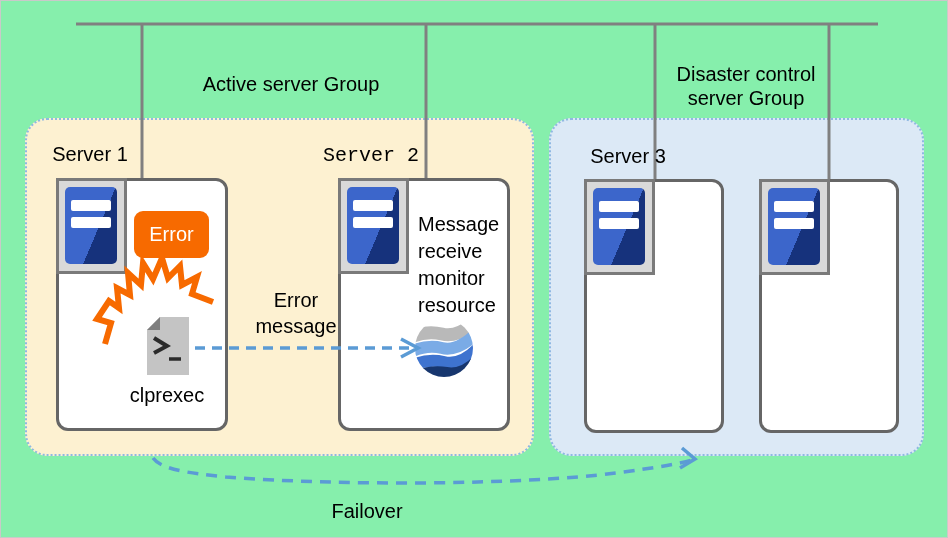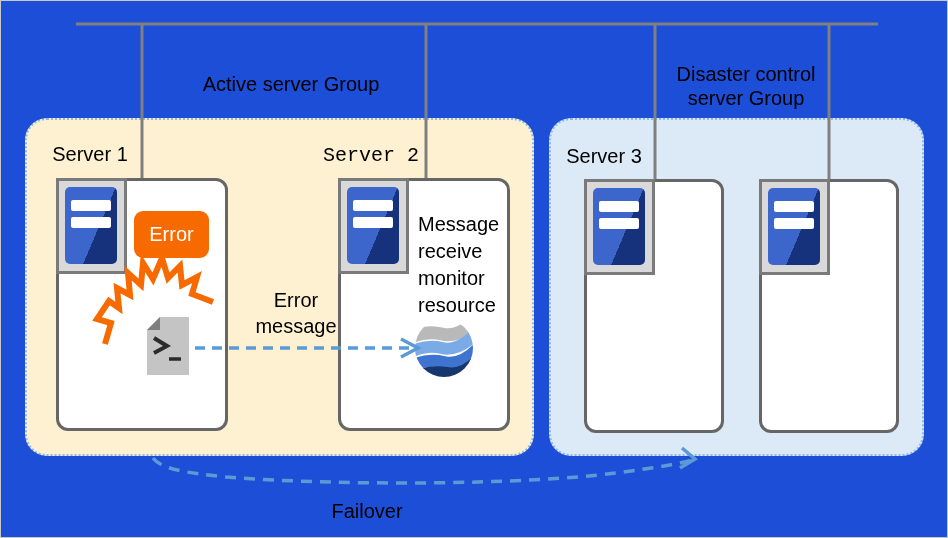--- a/index.html
+++ b/index.html
@@ -1,17 +1,17 @@
 <!DOCTYPE html>
 <html><head>
 <meta charset="utf-8">
 <style>
   html,body{margin:0;padding:0;background:#fff;}
   .canvas{
-    position:relative;width:946px;height:536px;background:#1d4ed8;
+    position:relative;width:946px;height:536px;background:#86efac;
     border:1px solid #c9c9c9;overflow:hidden;
     font-family:"Liberation Sans",sans-serif;color:#000;
   }
   .layer{position:absolute;left:0;top:0;width:948px;height:538px;}
   svg.lines{z-index:1;}
   svg.art{z-index:6;pointer-events:none;}
   .group-box{position:absolute;border:2px dotted #8fb8e2;border-radius:22px;z-index:0;}
   .group-box.active{left:24px;top:117px;width:505px;height:334px;background:#fdf1d1;}
   .group-box.disaster{left:548px;top:117px;width:371px;height:334px;background:#dce9f6;}
   .glabel{position:absolute;z-index:3;font-size:20px;text-align:center;line-height:24px;}
@@ -63,21 +63,21 @@
   <div class="group-box disaster"></div>
 
   <div class="glabel active-label">Active server Group</div>
   <div class="glabel disaster-label">
     <div>Disaster control</div>
     <div>server Group</div>
   </div>
 
   <div class="server-label" style="left:34px;top:142px;">Server 1</div>
   <div class="server-label" style="left:315px;top:143px;font-family:Liberation Mono, monospace;">Server 2</div>
-  <div class="server-label" style="left:548px;top:144px;">Server 3</div>
+  <div class="server-label" style="left:548px;top:144px;padding-left:24px;">Server 3</div>
 
   <div class="server-box sb1">
     <div class="icon-frame">
       <div class="tower">
         <div class="bar b1"></div>
         <div class="bar b2"></div>
       </div>
     </div>
   </div>
   <div class="server-box sb2">
@@ -99,20 +99,21 @@
   <div class="server-box sb4">
     <div class="icon-frame">
       <div class="tower">
         <div class="bar b1"></div>
         <div class="bar b2"></div>
       </div>
     </div>
   </div>
 
   <div class="error-badge">Error</div>
+  <div class="cmd-label">clprexec</div>
 
   <div class="errmsg-label">
     <div>Error</div>
     <div>message</div>
   </div>
   <div class="resource-label">
     <div>Message</div>
     <div>receive</div>
     <div>monitor</div>
     <div>resource</div>

